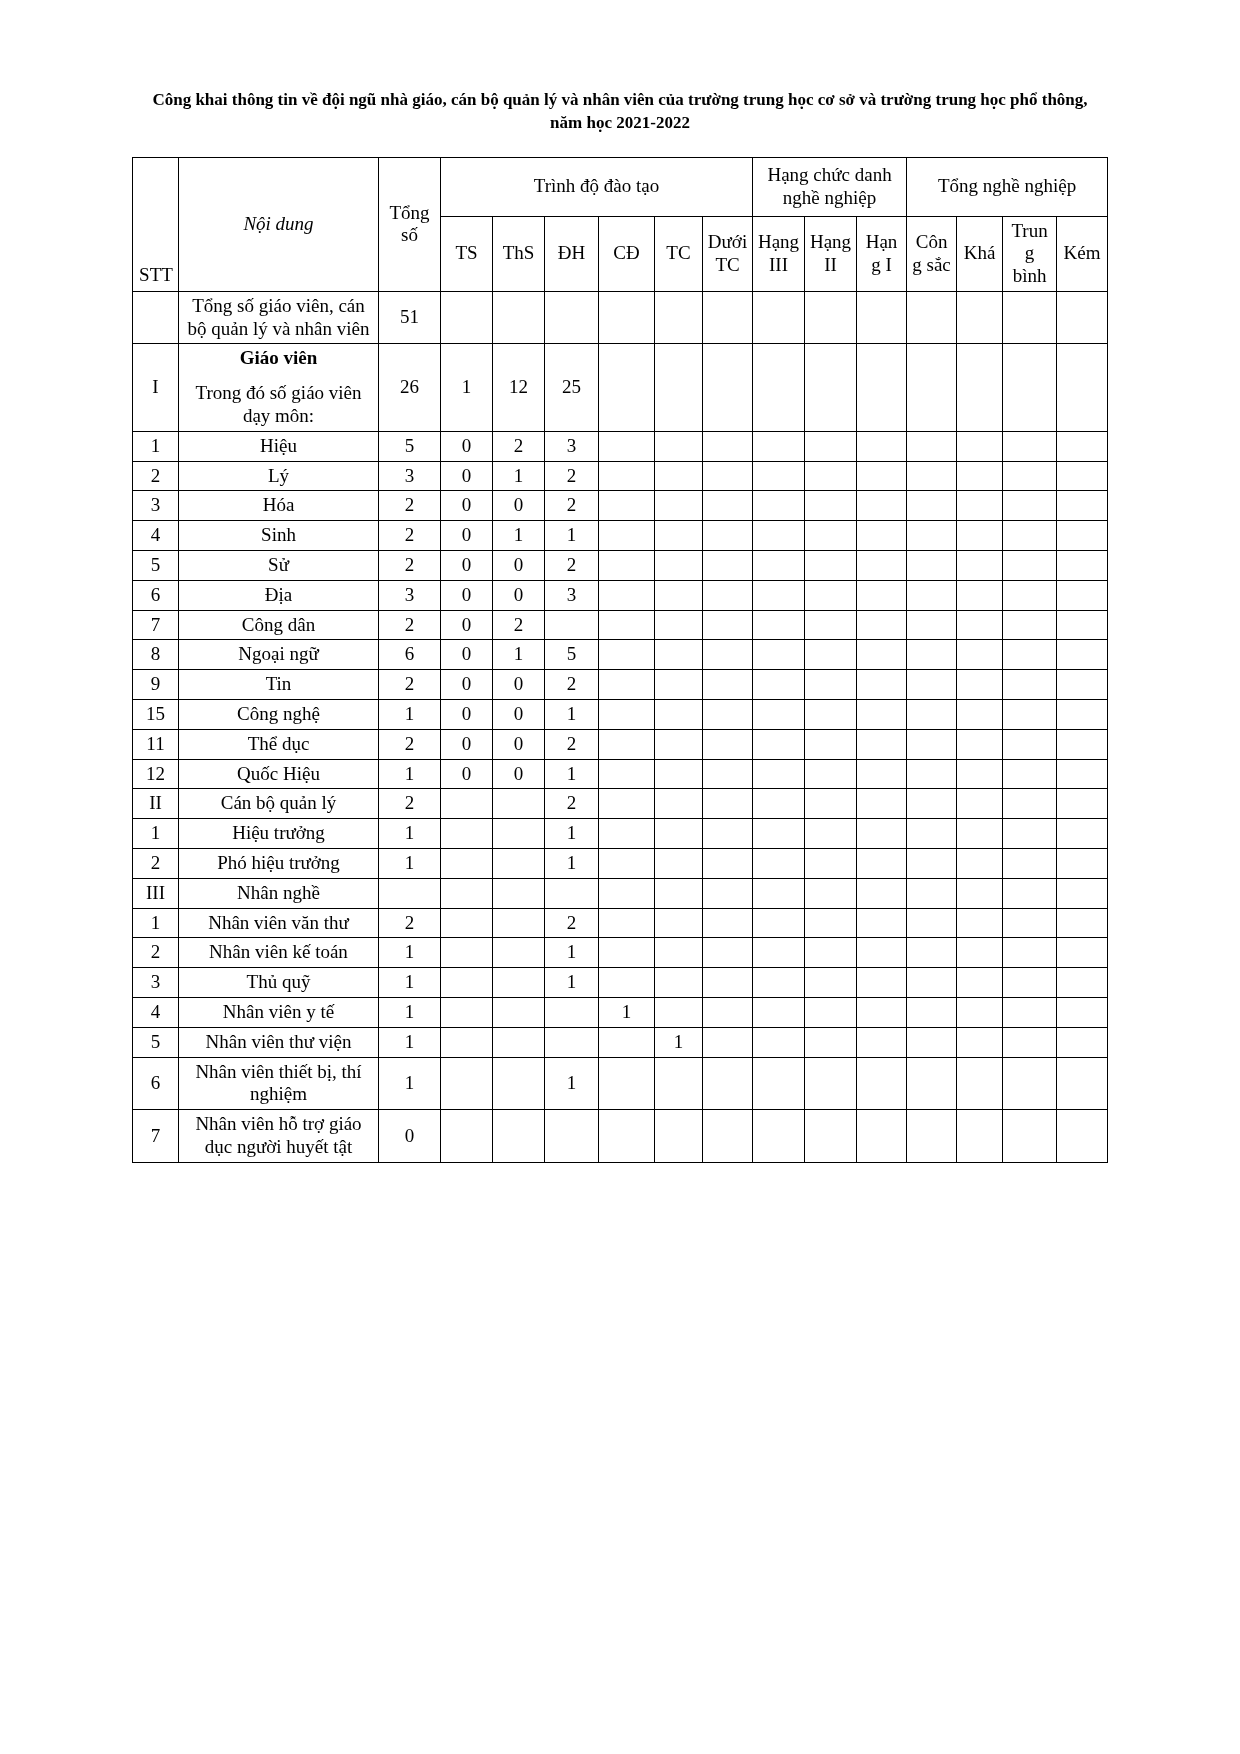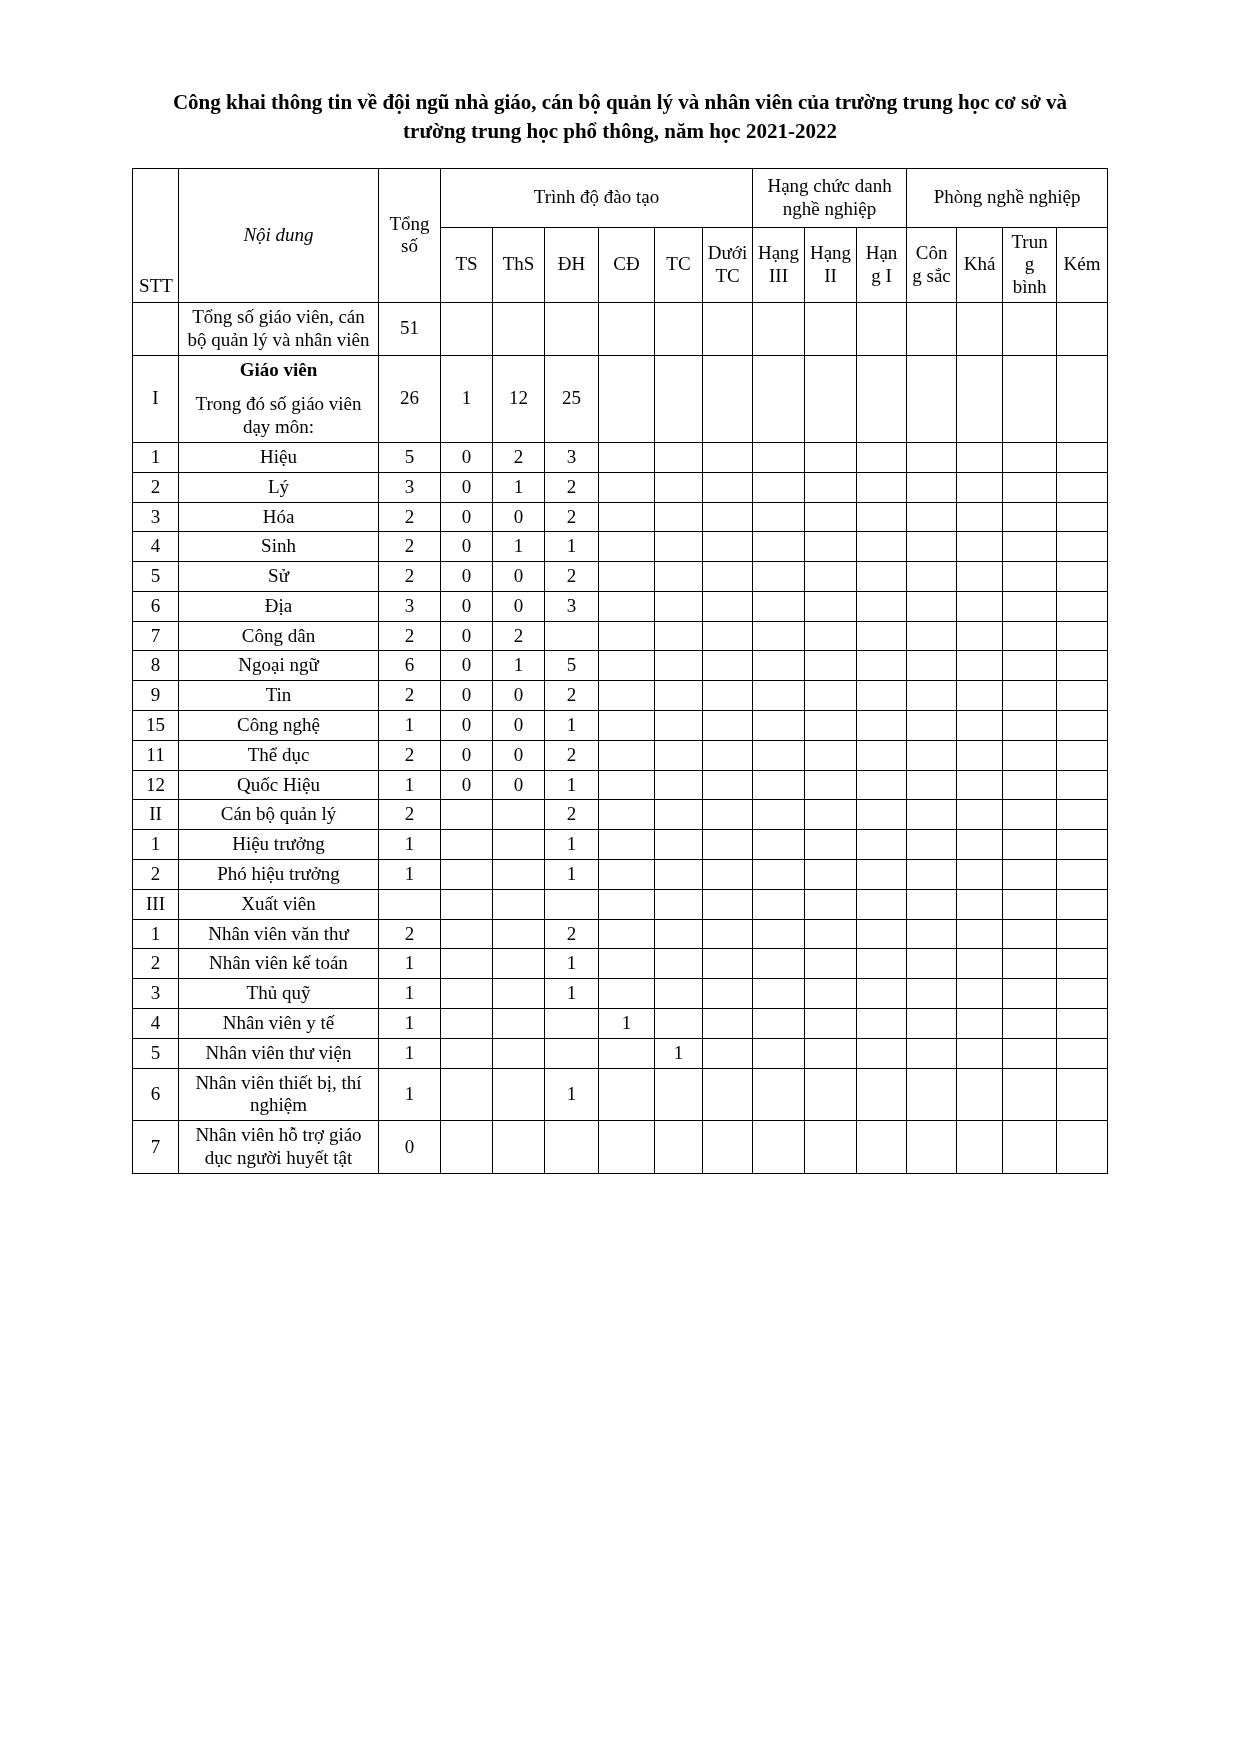--- a/index.html
+++ b/index.html
@@ -16,21 +16,21 @@
   }
   .page {
     box-sizing: border-box;
     width: 1240px;
     min-height: 1754px;
     padding: 88px 132px 0 132px;
   }
   .doc-title {
     text-align: center;
     font-weight: bold;
-    font-size: 21px;
+    font-size: 17px;
     line-height: 1.38;
     margin: 0 18px 22px 18px;
   }
   table.main {
     border-collapse: collapse;
     width: 975px;
     table-layout: fixed;
     margin: 0 auto;
   }
   table.main td, table.main th {
@@ -125,21 +125,21 @@
         <col class="c-n3">
         <col class="c-n4">
     </colgroup>
     <thead>
       <tr>
         <th rowspan="3" class="hdr-stt">STT</th>
         <th rowspan="3" class="hdr-noidung">Nội dung</th>
         <th rowspan="3">Tổng số</th>
         <th colspan="6" class="grp">Trình độ đào tạo</th>
         <th colspan="3" class="grp">Hạng chức danh nghề nghiệp</th>
-        <th colspan="4" class="grp">Phòng nghề nghiệp</th>
+        <th colspan="4" class="grp">Tổng nghề nghiệp</th>
       </tr>
       <tr>
         <th rowspan="2">TS</th>
         <th rowspan="2">ThS</th>
         <th rowspan="2">ĐH</th>
         <th rowspan="2">CĐ</th>
         <th rowspan="2">TC</th>
         <th rowspan="2" class="nowrapish">Dưới TC</th>
         <th rowspan="2" class="nowrapish">Hạng III</th>
         <th rowspan="2" class="nowrapish">Hạng II</th>
@@ -456,21 +456,21 @@
           <td></td>
           <td></td>
           <td></td>
           <td></td>
           <td></td>
           <td></td>
           <td></td>
         </tr>
         <tr>
           <td class="bold">III</td>
-          <td class="label bold">Xuất viên</td>
+          <td class="label bold">Nhân nghề</td>
           <td></td>
           <td></td>
           <td></td>
           <td></td>
           <td></td>
           <td></td>
           <td></td>
           <td></td>
           <td></td>
           <td></td>

